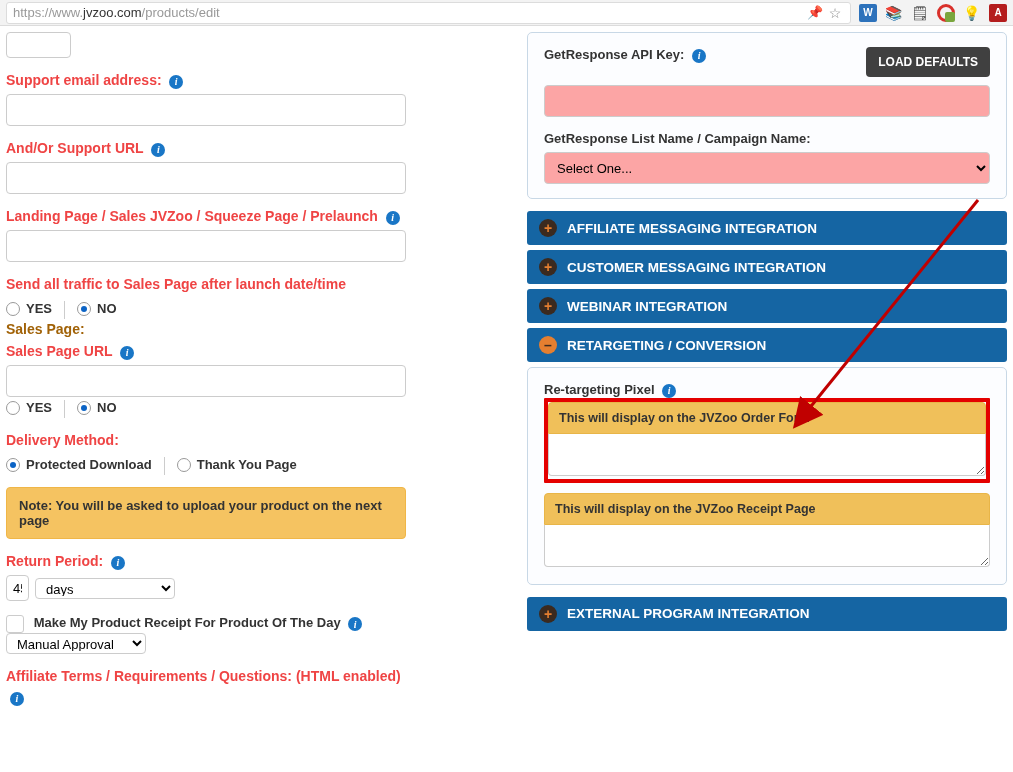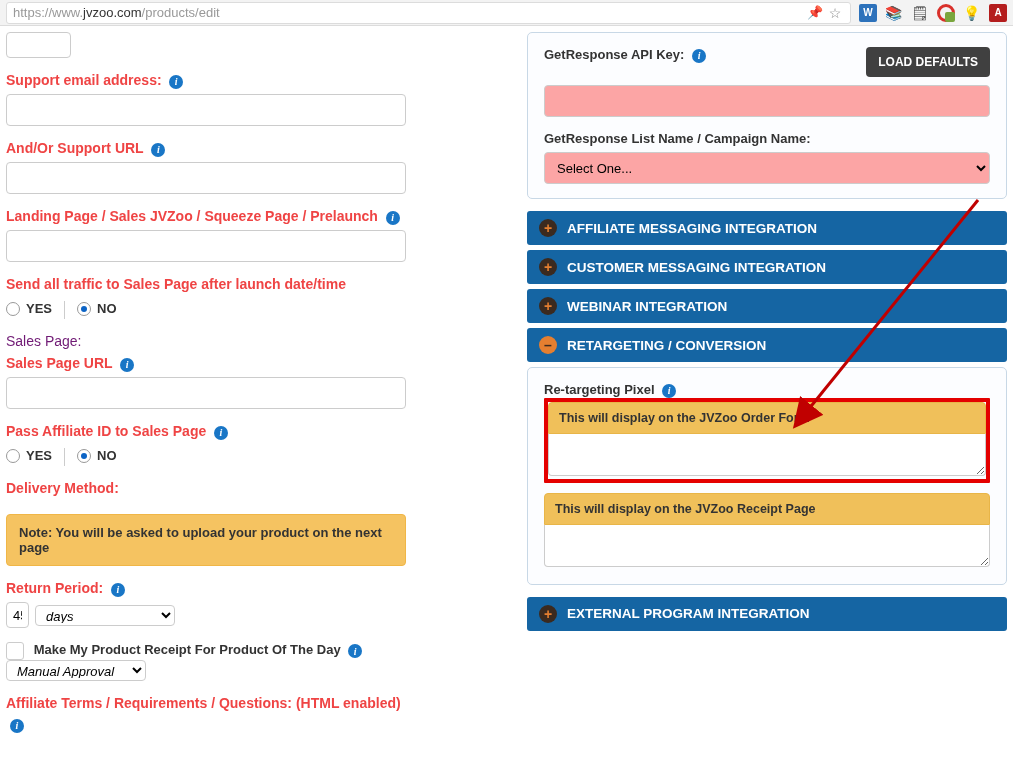--- a/index.html
+++ b/index.html
@@ -124,27 +124,26 @@
     border-radius:4px;
     padding:10px 12px;
     font-size:13px;font-weight:bold;color:#333;
     margin-top:12px;
   }
   .inline-row { display:flex; align-items:center; gap:6px; }
   .select {
     height:21px;border:1px solid #ccc;border-radius:4px;
     padding:2px 6px;font-size:13px;background:#fff;
     cursor:pointer;
-    font-style:italic;
   }
   .chk {
     width:18px;height:18px;border:1px solid #ccc;border-radius:3px;background:#fff;display:inline-block;vertical-align:middle;margin-right:6px;
   }
   .subhead {
-    font-weight:normal;font-size:14px;color:#701a75;margin-top:14px;
+    font-weight:bold;font-size:14px;color:#a16207;margin-top:2px;
   }
 
   
   .panel {
     border:1px solid #c8d8e6;
     border-radius:5px;
     padding:14px 16px;
     background:#fcfdff;
     margin-bottom:12px;
     position:relative;
@@ -259,37 +258,44 @@
         </span>
     </div>
 
     <div class="subhead">Sales Page:</div>
     <div>
       <span class="lbl" style="margin-top:6px">Sales Page URL</span>
       <span class="info-icon">i</span>
     </div>
     <input class="text-input" style="">
 
-    <div>
-      <span class="lbl">Pass Affiliate ID to Sales Page</span>
-      <span class="info-icon">i</span>
-    </div>
     <div class="radio-row">
       <span class="radio">
           <span class="dot"></span>
           <span>YES</span>
         </span>
       <span class="sep"></span>
       <span class="radio">
           <span class="dot sel"></span>
           <span>NO</span>
         </span>
     </div>
 
     <div class="lbl">Delivery Method:</div>
+    <div class="radio-row">
+      <span class="radio">
+          <span class="dot sel"></span>
+          <span>Protected Download</span>
+        </span>
+      <span class="sep"></span>
+      <span class="radio">
+          <span class="dot"></span>
+          <span>Thank You Page</span>
+        </span>
+    </div>
 
     <div class="note-bar">Note: You will be asked to upload your product on the next page</div>
 
     <div>
       <span class="lbl">Return Period:</span>
       <span class="info-icon">i</span>
     </div>
     <div class="inline-row">
       <input class="small-input" style="width: 23px;" value="45">
       <select class="select" style="width:140px">

